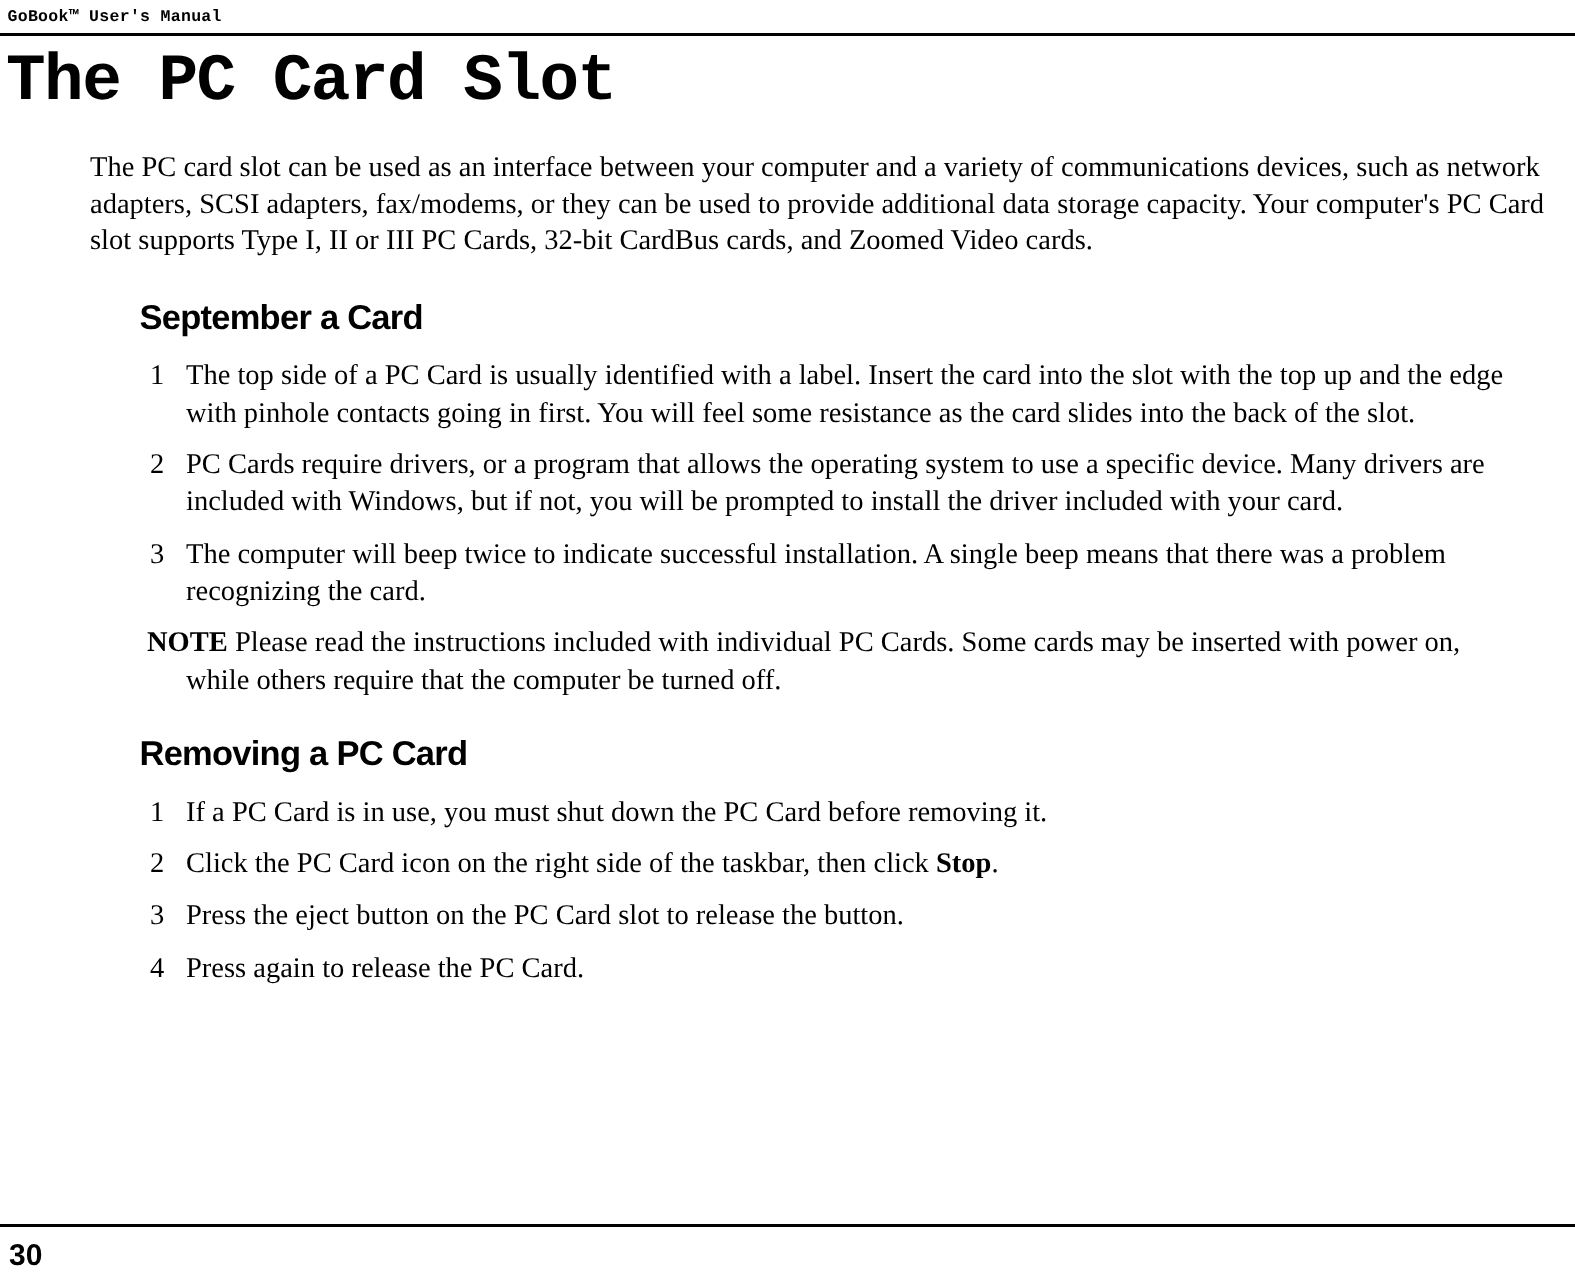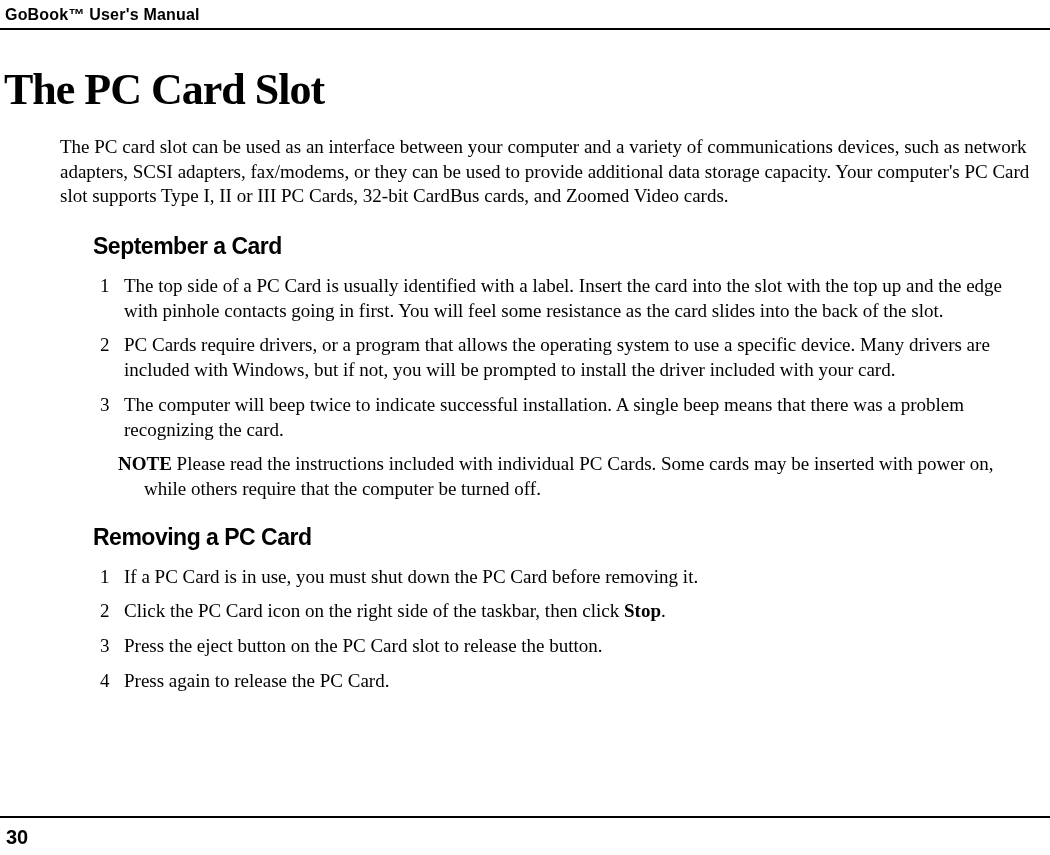--- a/index.html
+++ b/index.html
@@ -16,33 +16,32 @@
       position: relative;
     }
     .page {
       padding: 6px 0 0 0;
     }
     .header-bar {
       padding: 0 5px 4px 5px;
       border-bottom: 2px solid #000;
     }
     .header-text {
-      font-family: Liberation Sans, sans-serif;
+      font-family: Liberation Mono, monospace;
       font-weight: bold;
-      font-size: 16px;
+      font-size: 11px;
       letter-spacing: 0.2px;
     }
     .main-title {
-      font-family: Liberation Serif, serif;
+      font-family: Liberation Mono, monospace;
       font-weight: bold;
       font-size: 44px;
       letter-spacing: -1px;
       padding: 6px 0 20px 4px;
       font-stretch: condensed;
-      margin-top: 28px;
     }
     .intro-text {
       font-size: 19px;
       line-height: 1.3;
       padding: 0 5px 24px 60px;
     }
     .section-title {
       font-family: Arial, Helvetica, sans-serif;
       font-weight: bold;
       font-size: 23px;
@@ -64,21 +63,20 @@
       flex-shrink: 0;
     }
     .list-text {
       flex: 1;
     }
     .note-block {
       font-size: 19px;
       line-height: 1.3;
       padding: 0 10px 22px 98px;
       text-indent: 0;
-      margin-left: 20px;
     }
     .note-label {
       font-weight: bold;
     }
     .note-indent {
       padding-left: 26px;
       display: block;
     }
     .footer {
       position: absolute;

